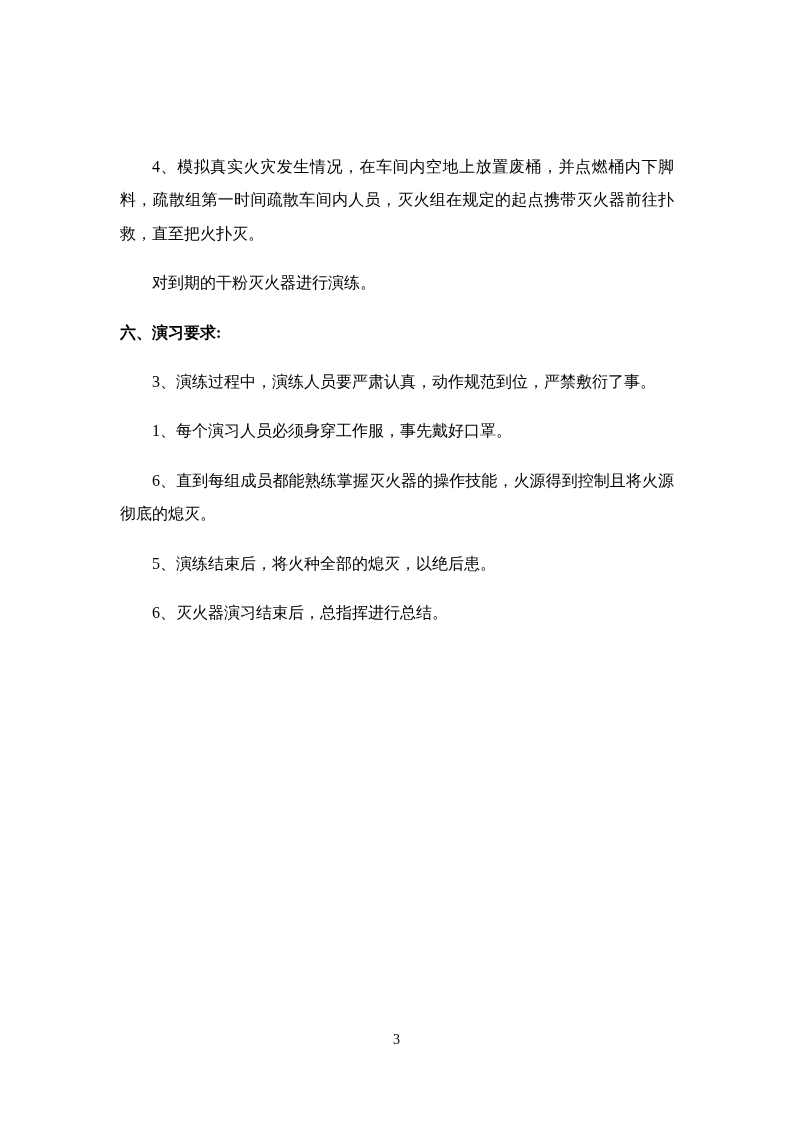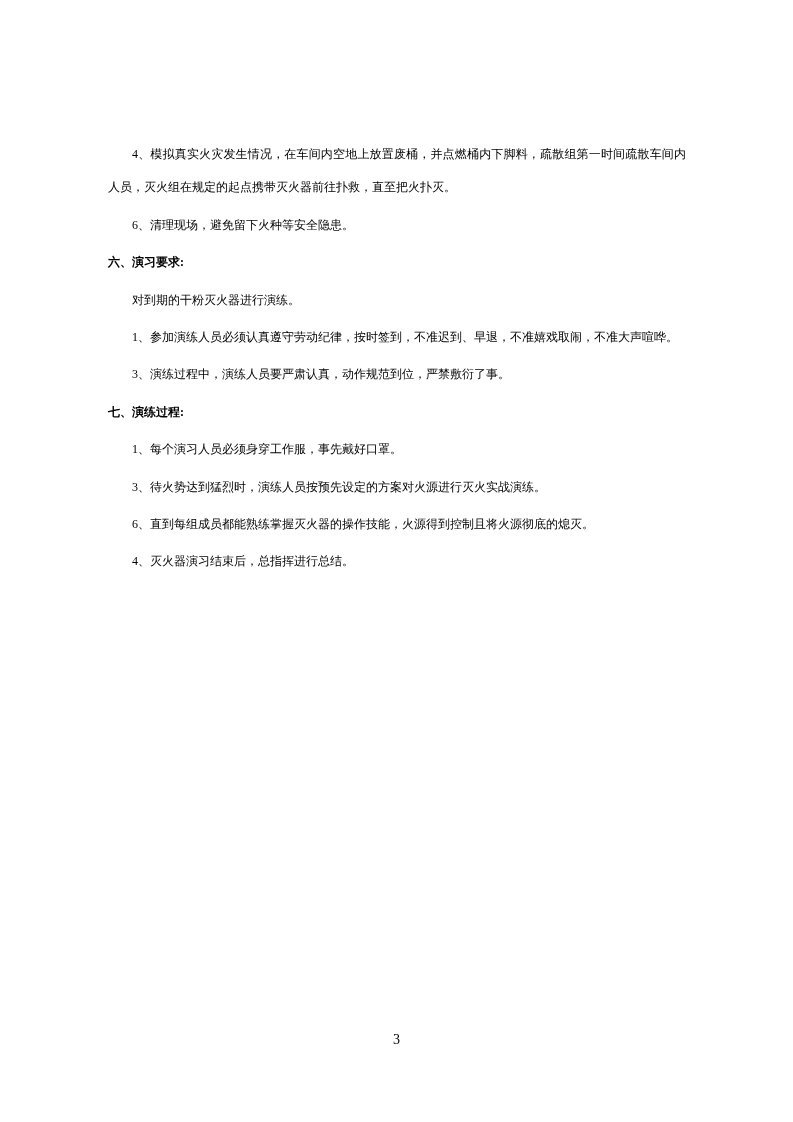--- a/index.html
+++ b/index.html
@@ -16,22 +16,22 @@
     font-family: "Liberation Serif", "DejaVu Serif", serif;
     color: #000000;
   }
   .content {
     position: absolute;
     left: 104px;
     top: 134px;
     width: 586px;
   }
   .para {
-    margin: 4px;
-    font-size: 12px;
+    margin: 16px;
+    font-size: 16px;
     line-height: 33.4px;
     text-align: justify;
     text-indent: 2em;
     word-break: break-all;
   }
   .para.heading {
     font-weight: bold;
     text-indent: 0;
   }
   .footer {
@@ -45,27 +45,24 @@
     font-size: 14px;
     line-height: 20px;
   }
 </style>
 </head>
 <body>
 
 <div class="page">
   <div class="content">
       <p class="para">4、模拟真实火灾发生情况，在车间内空地上放置废桶，并点燃桶内下脚料，疏散组第一时间疏散车间内人员，灭火组在规定的起点携带灭火器前往扑救，直至把火扑灭。</p>
-      <p class="para">6、清理现场，避免留下火种等安全隐患。</p>
+      <p class="para">对到期的干粉灭火器进行演练。</p>
       <p class="para heading">六、演习要求:</p>
-      <p class="para">对到期的干粉灭火器进行演练。</p>
-      <p class="para">1、参加演练人员必须认真遵守劳动纪律，按时签到，不准迟到、早退，不准嬉戏取闹，不准大声喧哗。</p>
       <p class="para">3、演练过程中，演练人员要严肃认真，动作规范到位，严禁敷衍了事。</p>
-      <p class="para heading">七、演练过程:</p>
       <p class="para">1、每个演习人员必须身穿工作服，事先戴好口罩。</p>
-      <p class="para">3、待火势达到猛烈时，演练人员按预先设定的方案对火源进行灭火实战演练。</p>
       <p class="para">6、直到每组成员都能熟练掌握灭火器的操作技能，火源得到控制且将火源彻底的熄灭。</p>
-      <p class="para">4、灭火器演习结束后，总指挥进行总结。</p>
+      <p class="para">5、演练结束后，将火种全部的熄灭，以绝后患。</p>
+      <p class="para">6、灭火器演习结束后，总指挥进行总结。</p>
     </div>
   <div class="footer">
     <span class="pagenum">3</span>
   </div>
 </div>
 
 </body></html>

